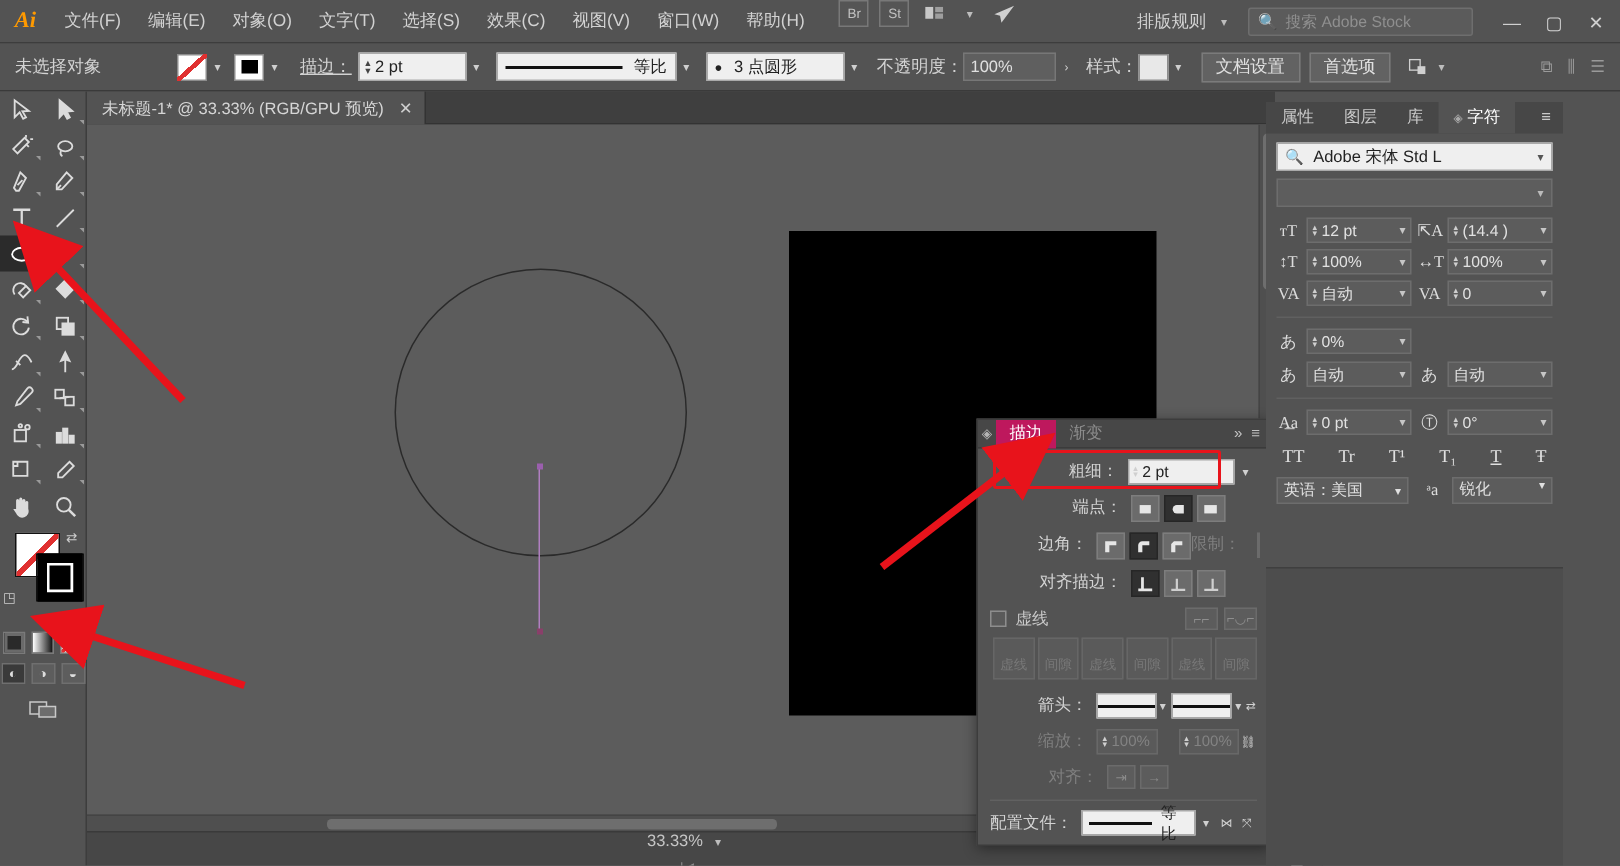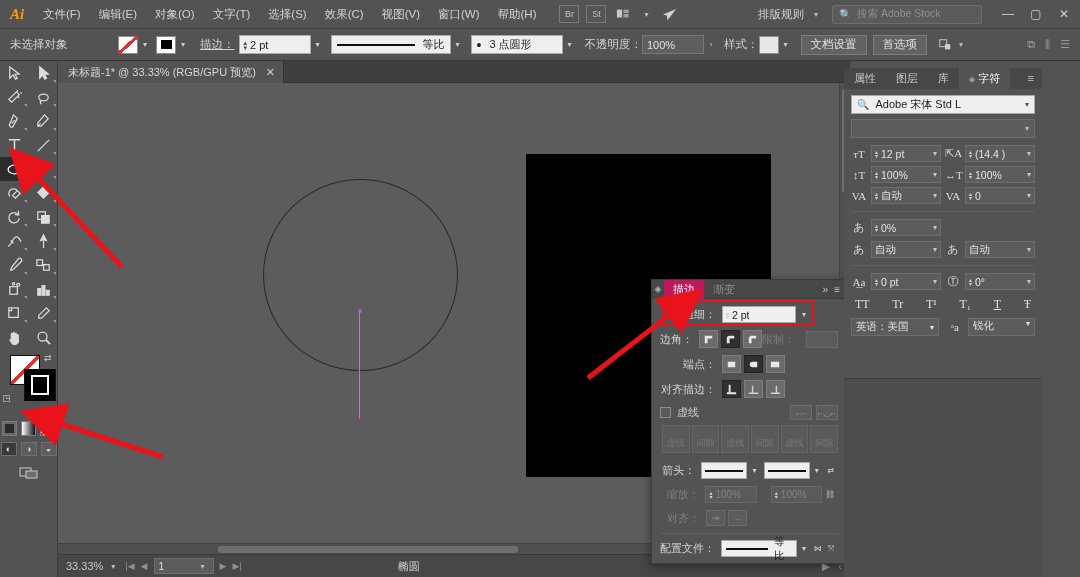--- a/index.html
+++ b/index.html
@@ -7,21 +7,21 @@
   body {
     font-family: "Liberation Sans", "DejaVu Sans", sans-serif;
     background:#535353; color:#c8c8c8; font-size:11px;
     -webkit-font-smoothing:antialiased;
   }
   #app { position:relative; width:1080px; height:577px; }
 
   
   .menubar {
     position:absolute; left:0; top:0; width:1080px; height:29px;
-    background:#535353; display:flex; align-items:center;
+    background:#535353; display:flex; align-items:flex-start;
     border-bottom:1px solid #3d3d3d;
   }
   .ai-logo {
     width:34px; height:29px; display:flex; align-items:center; justify-content:center;
     color:#ff9a00; font-weight:bold; font-size:15px; font-style:italic;
     font-family:"Liberation Serif", serif;
   }
   .menu-item { padding:0 9px; height:29px; line-height:29px; color:#d2d2d2; font-size:11.5px; white-space:nowrap; }
   .mb-icons { display:flex; align-items:center; margin-left:14px; gap:7px; }
   .mb-btn { width:20px; height:18px; display:flex; align-items:center; justify-content:center;
@@ -161,21 +161,21 @@
     border-left:1px solid #444;
   }
   .vthumb { position:absolute; left:2px; top:6px; width:7px; height:104px; background:#6e6e6e; border-radius:3px;}
   .hscroll-x { position:absolute; left:0; bottom:0; width:781px; height:11px; background:#4f4f4f; border-top:1px solid #444;}
   .hthumb { position:absolute; left:160px; top:2px; width:300px; height:7px; background:#6e6e6e; border-radius:3px;}
 
   
   .statusbar {
     position:absolute; left:58px; top:554px; width:792px; height:23px;
     background:#474747; border-top:1px solid #3a3a3a;
-    display:flex; align-items:center; padding-left:8px; gap:6px; color:#c5c5c5; font-size:11px;
+    display:flex; align-items:center; padding-left:8px; gap:6px; color:#c5c5c5; font-size:11px;flex-direction:column;
   }
   .st-zoom { display:flex;align-items:center;gap:4px; }
   .st-nav { display:flex;align-items:center;gap:6px; color:#8f8f8f; font-size:9px;}
   .st-page { width:60px;height:16px;background:#5c5c5c;border:1px solid #6d6d6d;
       display:flex;align-items:center;padding:0 4px; color:#ddd; font-size:10.5px;}
   .st-tool { margin-left:150px; color:#cfcfcf; }
   .st-right { margin-left:auto; display:flex;align-items:center;gap:8px; color:#9a9a9a; padding-right:8px;}
 
   
   .stroke-panel {
@@ -186,21 +186,21 @@
   .sp-head {
     height:19px; background:#474747; display:flex; align-items:center; gap:0;
     border-bottom:1px solid #3b3b3b;
   }
   .sp-grip { width:12px; text-align:center; color:#b5b5b5; font-size:9px;}
   .sp-tab { padding:0 9px; height:19px; line-height:19px; color:#d7d7d7; font-size:11px;}
   .sp-tab.active { background:#be185d; color:#fff; }
   .sp-tab.dim { color:#8d8d8d; }
   .sp-head .sp-right { margin-left:auto; display:flex; align-items:center; gap:6px; padding-right:6px; color:#c3c3c3; font-size:10px;}
   .sp-body { padding:7px 8px 0 8px; }
-  .row { display:flex; align-items:center; margin-bottom:7px; }
+  .row { display:flex; align-items:flex-start; margin-bottom:7px;margin-left:32px; }
   .lab { width:62px; text-align:right; padding-right:6px; color:#d3d3d3; font-size:11px; white-space:nowrap;}
   .lab.dim { color:#7f7f7f; }
   .wbox {
     display:flex;align-items:center; height:17px; width:74px; background:#efefef; border:1px solid #a8a8a8;
     color:#222; font-size:10.5px; padding:0 3px; gap:3px;
   }
   .mini-drop { width:16px;height:17px;display:flex;align-items:center;justify-content:center;
       color:#d0d0d0;font-size:8px;}
   .igrp { display:flex; gap:3px; }
   .ibtn { width:19px;height:18px; background:#6b6b6b; border:1px solid #7d7d7d;
@@ -619,61 +619,61 @@
           <span class="spn">
               <span>▴</span>
               <span>▾</span>
             </span>
           <span>2 pt</span>
         </div>
         <div class="mini-drop">▾</div>
       </div>
 
       <div class="row">
+        <div class="lab">端点：</div>
+        <div class="igrp">
+          <div class="ibtn">
+              <svg viewBox="0 0 14 14">
+                <rect x="3" y="4" width="8" height="6"></rect>
+              </svg>
+            </div>
+          <div class="ibtn on">
+              <svg viewBox="0 0 14 14">
+                <path d="M11 4 H6 a3 3 0 0 0 0 6 H11 Z"></path>
+              </svg>
+            </div>
+          <div class="ibtn">
+              <svg viewBox="0 0 14 14">
+                <rect x="2" y="4" width="9" height="6"></rect>
+              </svg>
+            </div>
+        </div>
+      </div>
+
+      <div class="row">
         <div class="lab">边角：</div>
         <div class="igrp">
           <div class="ibtn">
               <svg viewBox="0 0 14 14">
                 <path d="M3 11 V3 H11 V6 H6 V11 Z"></path>
               </svg>
             </div>
           <div class="ibtn on">
               <svg viewBox="0 0 14 14">
                 <path d="M3 11 V6 a3 3 0 0 1 3 -3 H11 V6 H6 V11 Z"></path>
               </svg>
             </div>
           <div class="ibtn">
               <svg viewBox="0 0 14 14">
                 <path d="M3 11 V5 L5 3 H11 V6 H6 V11 Z"></path>
               </svg>
             </div>
         </div>
         <div class="lab dim" style="width:40px">限制：</div>
         <div class="limitbox"></div>
-      </div>
-
-      <div class="row">
-        <div class="lab">端点：</div>
-        <div class="igrp">
-          <div class="ibtn">
-              <svg viewBox="0 0 14 14">
-                <rect x="3" y="4" width="8" height="6"></rect>
-              </svg>
-            </div>
-          <div class="ibtn on">
-              <svg viewBox="0 0 14 14">
-                <path d="M11 4 H6 a3 3 0 0 0 0 6 H11 Z"></path>
-              </svg>
-            </div>
-          <div class="ibtn">
-              <svg viewBox="0 0 14 14">
-                <rect x="2" y="4" width="9" height="6"></rect>
-              </svg>
-            </div>
-        </div>
       </div>
 
       <div class="row">
         <div class="lab">对齐描边：</div>
         <div class="igrp">
           <div class="ibtn on">
               <svg viewBox="0 0 14 14">
                 <path d="M2 11 H12 M5 2 V11" stroke="#e6e6e6" stroke-width="2" fill="none"></path>
               </svg>
             </div>

